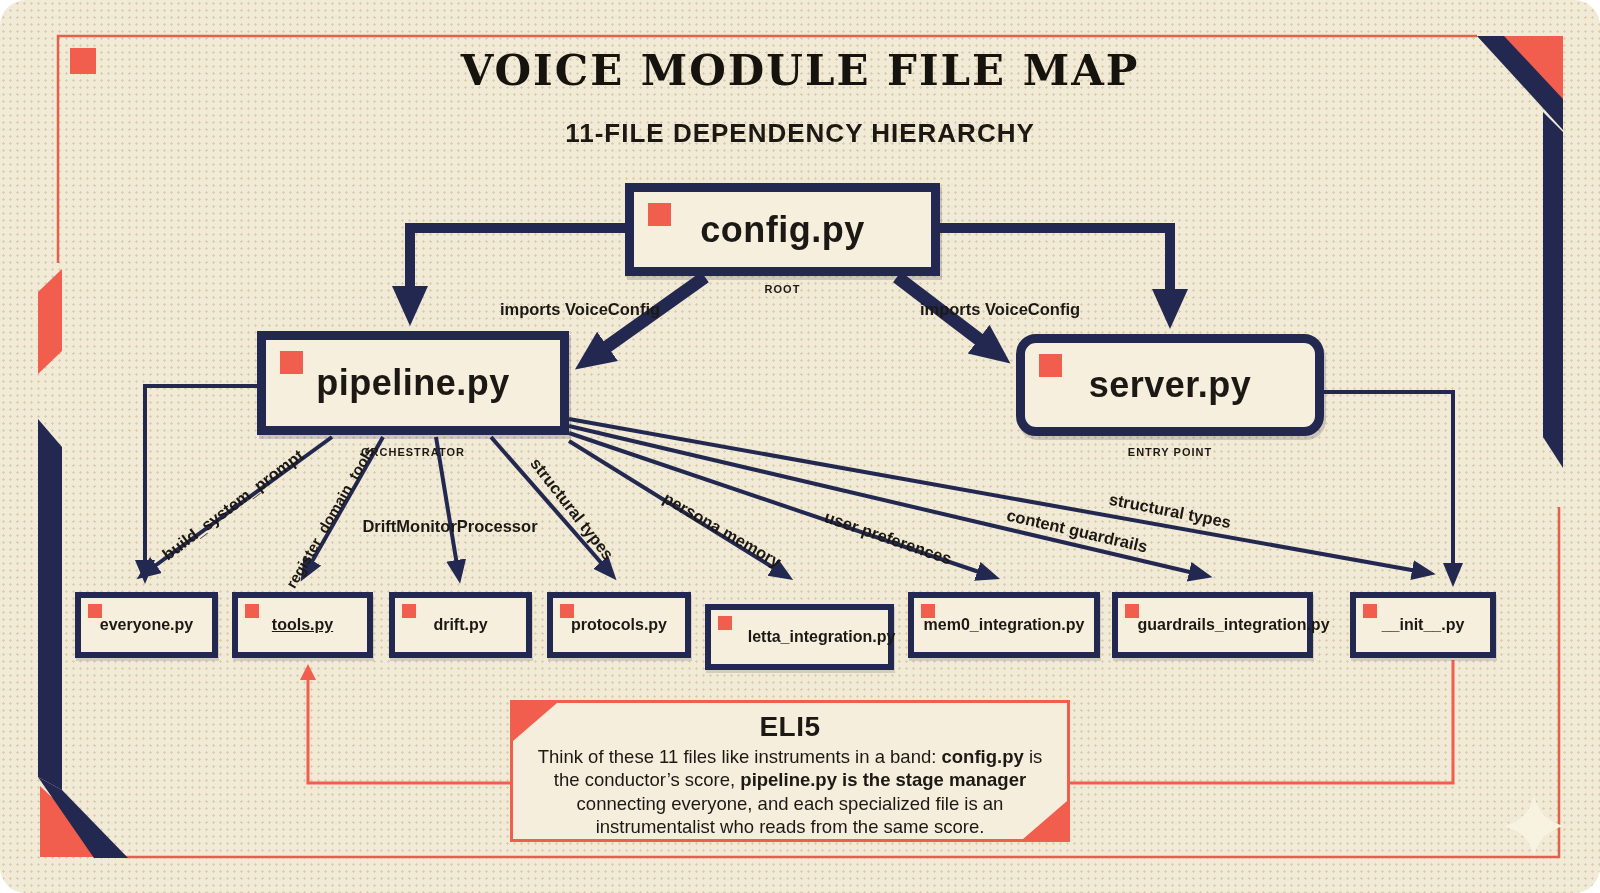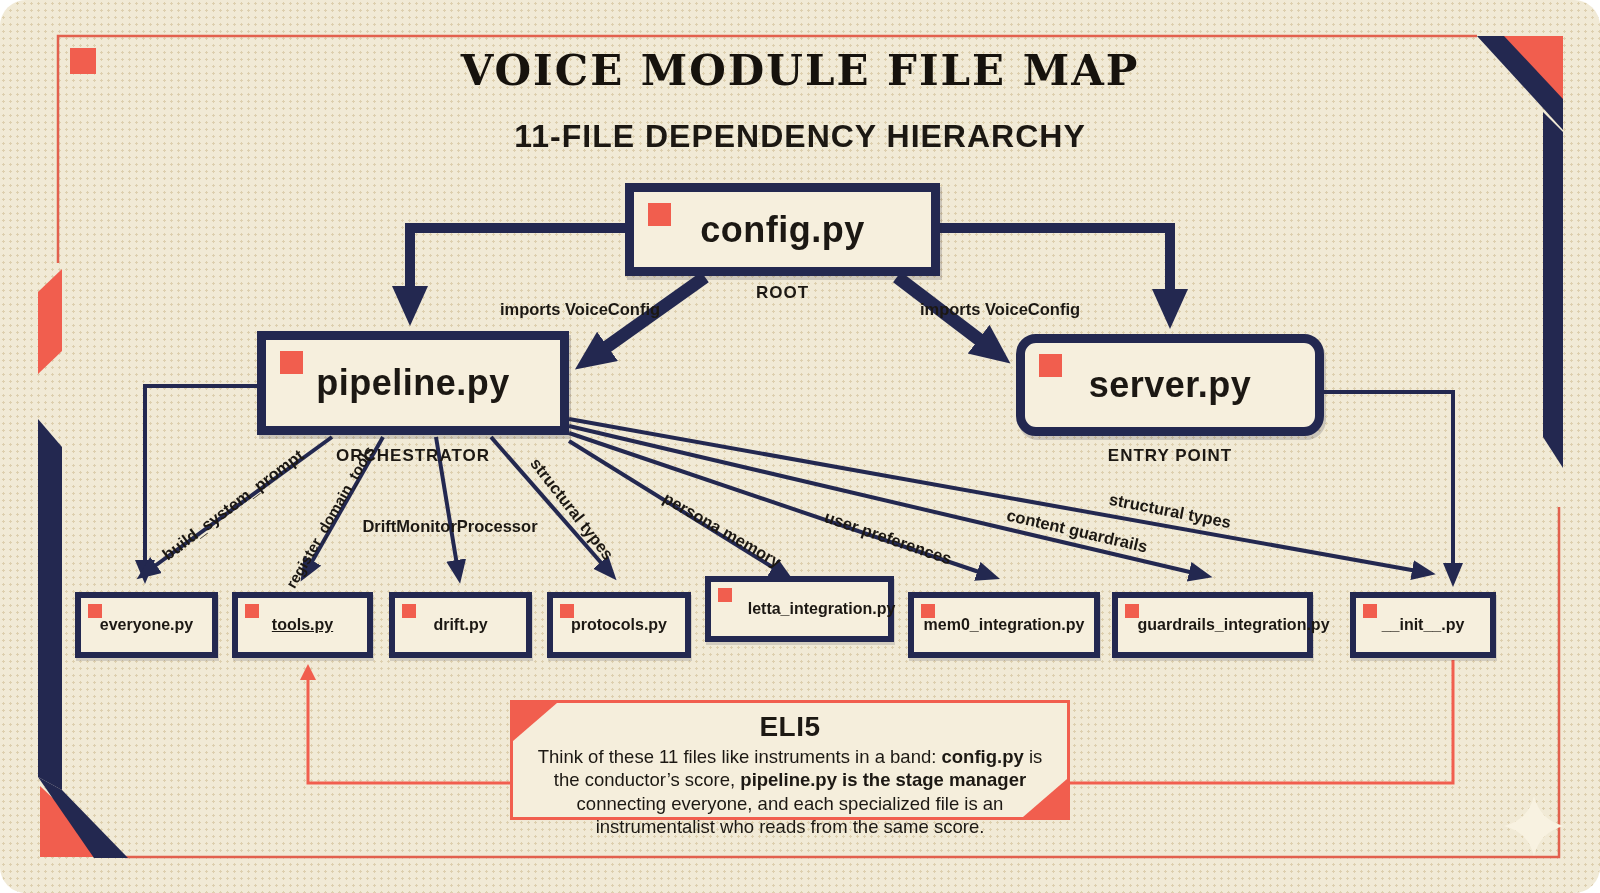--- a/index.html
+++ b/index.html
@@ -15,46 +15,46 @@
   .abs{position:absolute;}
   svg.layer{position:absolute;left:0;top:0;width:1600px;height:893px;}
   
   .title{
     left:0;top:46px;width:1600px;text-align:center;
     font-family:"DejaVu Serif", serif;font-weight:bold;
     font-size:42px;letter-spacing:2px;color:#16120d;
   }
   .subtitle{
     left:0;top:118px;width:1600px;text-align:center;
-    font-weight:bold;font-size:32px;letter-spacing:1px;color:#1c1813;
+    font-weight:bold;font-size:26px;letter-spacing:1px;color:#1c1813;
   }
   
   .node{
     background:#f6efdd;border:9px solid #232850;
     box-sizing:border-box;display:flex;align-items:center;justify-content:center;
     box-shadow:2px 4px 0 rgba(40,40,60,0.18);
   }
   .node .chip{position:absolute;left:14px;top:11px;width:23px;height:23px;background:#f15e4e;}
   .node .lbl{font-weight:bold;font-size:36px;letter-spacing:0.5px;white-space:nowrap;}
   .file{
     background:#f6efdd;border:6px solid #232850;
     box-sizing:border-box;display:flex;align-items:center;justify-content:center;
     box-shadow:1px 3px 0 rgba(40,40,60,0.15);
   }
   .file .chip{position:absolute;left:7px;top:6px;width:14px;height:14px;background:#f15e4e;}
   .file .lbl{font-weight:bold;font-size:16px;white-space:nowrap;}
-  .caption{font-weight:bold;font-size:17px;letter-spacing:1px;text-align:center;}
+  .caption{font-weight:bold;font-size:11px;letter-spacing:1px;text-align:center;}
   
   .edge{
     position:absolute;font-weight:bold;font-size:16.5px;color:#1c1813;
     white-space:nowrap;transform-origin:center;
   }
   
   .eli5{
-    left:510px;top:700px;width:560px;height:120px;
+    left:510px;top:700px;width:560px;height:142px;
     background:#f5eedc;border:3px solid #f15e4e;box-sizing:border-box;
   }
   .eli5 .fold-tl{position:absolute;left:0;top:0;width:0;height:0;
     border-top:38px solid #f15e4e;border-right:44px solid transparent;}
   .eli5 .fold-br{position:absolute;right:0;bottom:0;width:0;height:0;
     border-bottom:38px solid #f15e4e;border-left:44px solid transparent;}
   .eli5 h3{margin:8px 0 2px 0;text-align:center;font-size:28px;letter-spacing:0.5px;}
   .eli5 p{margin:0 18px;text-align:center;font-size:18.5px;line-height:1.26;}
   .eli5 .b{font-weight:bold;}
 </style>
@@ -140,21 +140,21 @@
     <span class="lbl">tools.py</span>
   </div>
   <div class="abs file" style="left:389px;top:592px;width:143px;height:66px;">
     <span class="chip"></span>
     <span class="lbl">drift.py</span>
   </div>
   <div class="abs file" style="left:547px;top:592px;width:144px;height:66px;">
     <span class="chip"></span>
     <span class="lbl">protocols.py</span>
   </div>
-  <div class="abs file" style="left:705px;top:576px;width:189px;height:66px;padding-left:44px;">
+  <div class="abs file" style="left:705px;top:604px;width:189px;height:66px;padding-left:44px;">
     <span class="chip"></span>
     <span class="lbl">letta_integration.py</span>
   </div>
   <div class="abs file" style="left:908px;top:592px;width:192px;height:66px;">
     <span class="chip"></span>
     <span class="lbl">mem0_integration.py</span>
   </div>
   <div class="abs file" style="left:1112px;top:592px;width:201px;height:66px;padding-left:42px;">
     <span class="chip"></span>
     <span class="lbl">guardrails_integration.py</span>

